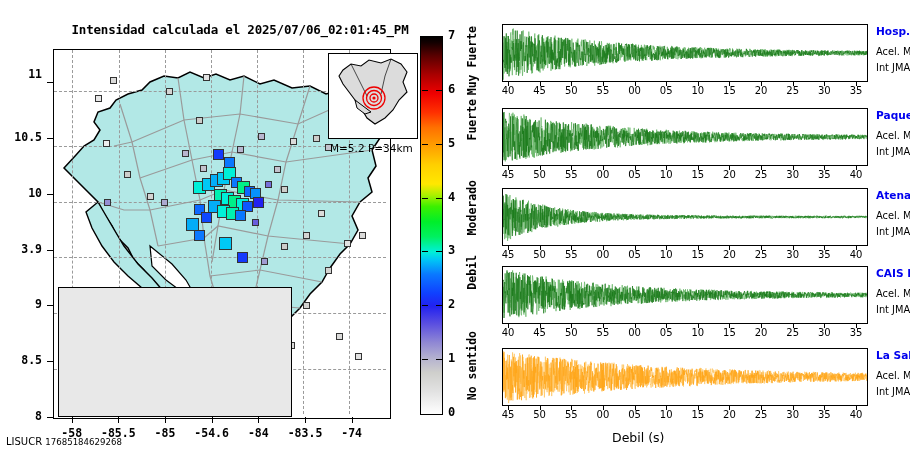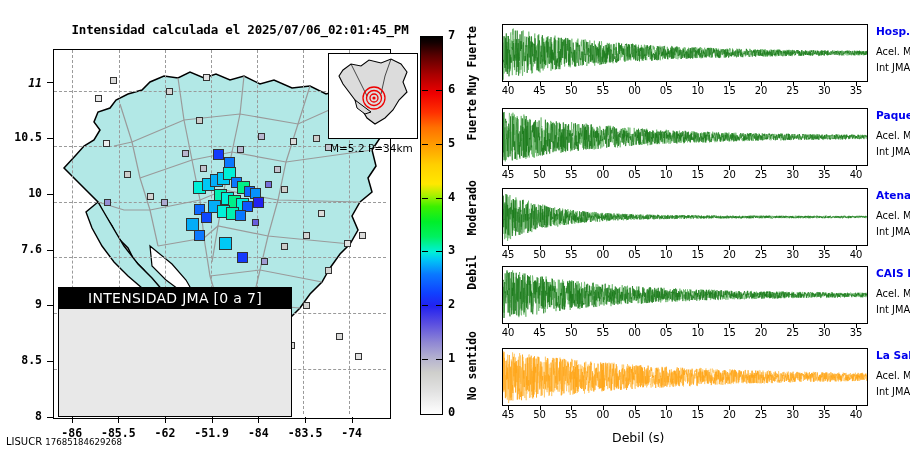--- a/index.html
+++ b/index.html
@@ -200,39 +200,39 @@
     </div>
 </div>
 
 <div class="abs" id="yaxis" style="left:0;top:49px;width:53px;height:368px;">
     <div class="ytick" style="top: 360px; right: 11px;">8</div>
     <div class="ytickmark" style="top: 368px; left: 47px;"></div>
     <div class="ytick" style="top: 304.242px; right: 11px;">8.5</div>
     <div class="ytickmark" style="top: 312.242px; left: 47px;"></div>
     <div class="ytick" style="top: 248.485px; right: 11px;">9</div>
     <div class="ytickmark" style="top: 256.485px; left: 47px;"></div>
-    <div class="ytick" style="top: 192.727px; right: 11px;">7.6</div>
+    <div class="ytick" style="top: 192.727px; right: 11px;">3.9</div>
     <div class="ytickmark" style="top: 200.727px; left: 47px;"></div>
     <div class="ytick" style="top: 136.97px; right: 11px;">10</div>
     <div class="ytickmark" style="top: 144.97px; left: 47px;"></div>
     <div class="ytick" style="top: 81.2121px; right: 11px;">10.5</div>
     <div class="ytickmark" style="top: 89.2121px; left: 47px;"></div>
-    <div class="ytick" style="top: 27px; right: 11px; font-style: italic;">11</div>
+    <div class="ytick" style="top: 18px; right: 11px;">11</div>
     <div class="ytickmark" style="top: 33.4545px; left: 47px;"></div>
   </div>
 
 <div class="abs" id="xaxis" style="left:53px;top:417px;width:336px;height:30px;">
     <div class="xtickmark" style="left: 18.6667px;"></div>
-    <div class="xtick" style="left: -8.33333px; top: 9px;">-86</div>
+    <div class="xtick" style="left: -8.33333px; top: 9px;">-58</div>
     <div class="xtickmark" style="left: 65.3333px;"></div>
     <div class="xtick" style="left: 38.3333px; top: 9px;">-85.5</div>
     <div class="xtickmark" style="left: 112px;"></div>
-    <div class="xtick" style="left: 85px; top: 9px;">-62</div>
+    <div class="xtick" style="left: 85px; top: 9px;">-85</div>
     <div class="xtickmark" style="left: 158.667px;"></div>
-    <div class="xtick" style="left: 131.667px; top: 9px;">-51.9</div>
+    <div class="xtick" style="left: 131.667px; top: 9px;">-54.6</div>
     <div class="xtickmark" style="left: 205.333px;"></div>
     <div class="xtick" style="left: 178.333px; top: 9px;">-84</div>
     <div class="xtickmark" style="left: 252px;"></div>
     <div class="xtick" style="left: 225px; top: 9px;">-83.5</div>
     <div class="xtickmark" style="left: 298.667px;"></div>
     <div class="xtick" style="left: 271.667px; top: 9px;">-74</div>
   </div>
 
 <div class="abs" id="inset">
   <svg width="86" height="82" viewBox="0 0 86 82">
@@ -249,21 +249,20 @@
       <circle cx="45" cy="44" r="11" fill="none" stroke="#ee0000" stroke-width="1.3"></circle>
       <circle cx="45" cy="44" r="7.5" fill="none" stroke="#ee0000" stroke-width="1.3"></circle>
       <circle cx="45" cy="44" r="4" fill="none" stroke="#ee0000" stroke-width="1.3"></circle>
       <circle cx="45" cy="44" r="1.6" fill="#ee0000"></circle>
     </g>
   </svg>
 </div>
 <div class="abs" id="inset-label">M=5.2 P=34km</div>
 
 <div class="abs" id="legend-box">
-  <div id="legend-title">INTENSIDAD JMA [0 a 7]</div>
   <div id="legend-list">
     </div>
 </div>
 
 <div class="abs" id="cbar">
   <div id="cbar-grad"></div>
 </div>
 <div class="abs" id="cbar-annots" style="left:420px;top:36px;width:140px;height:377px;">
     <div class="cb-num" style="top: 369px;">0</div>
     <div class="cb-num" style="top: 315.143px;">1</div>

